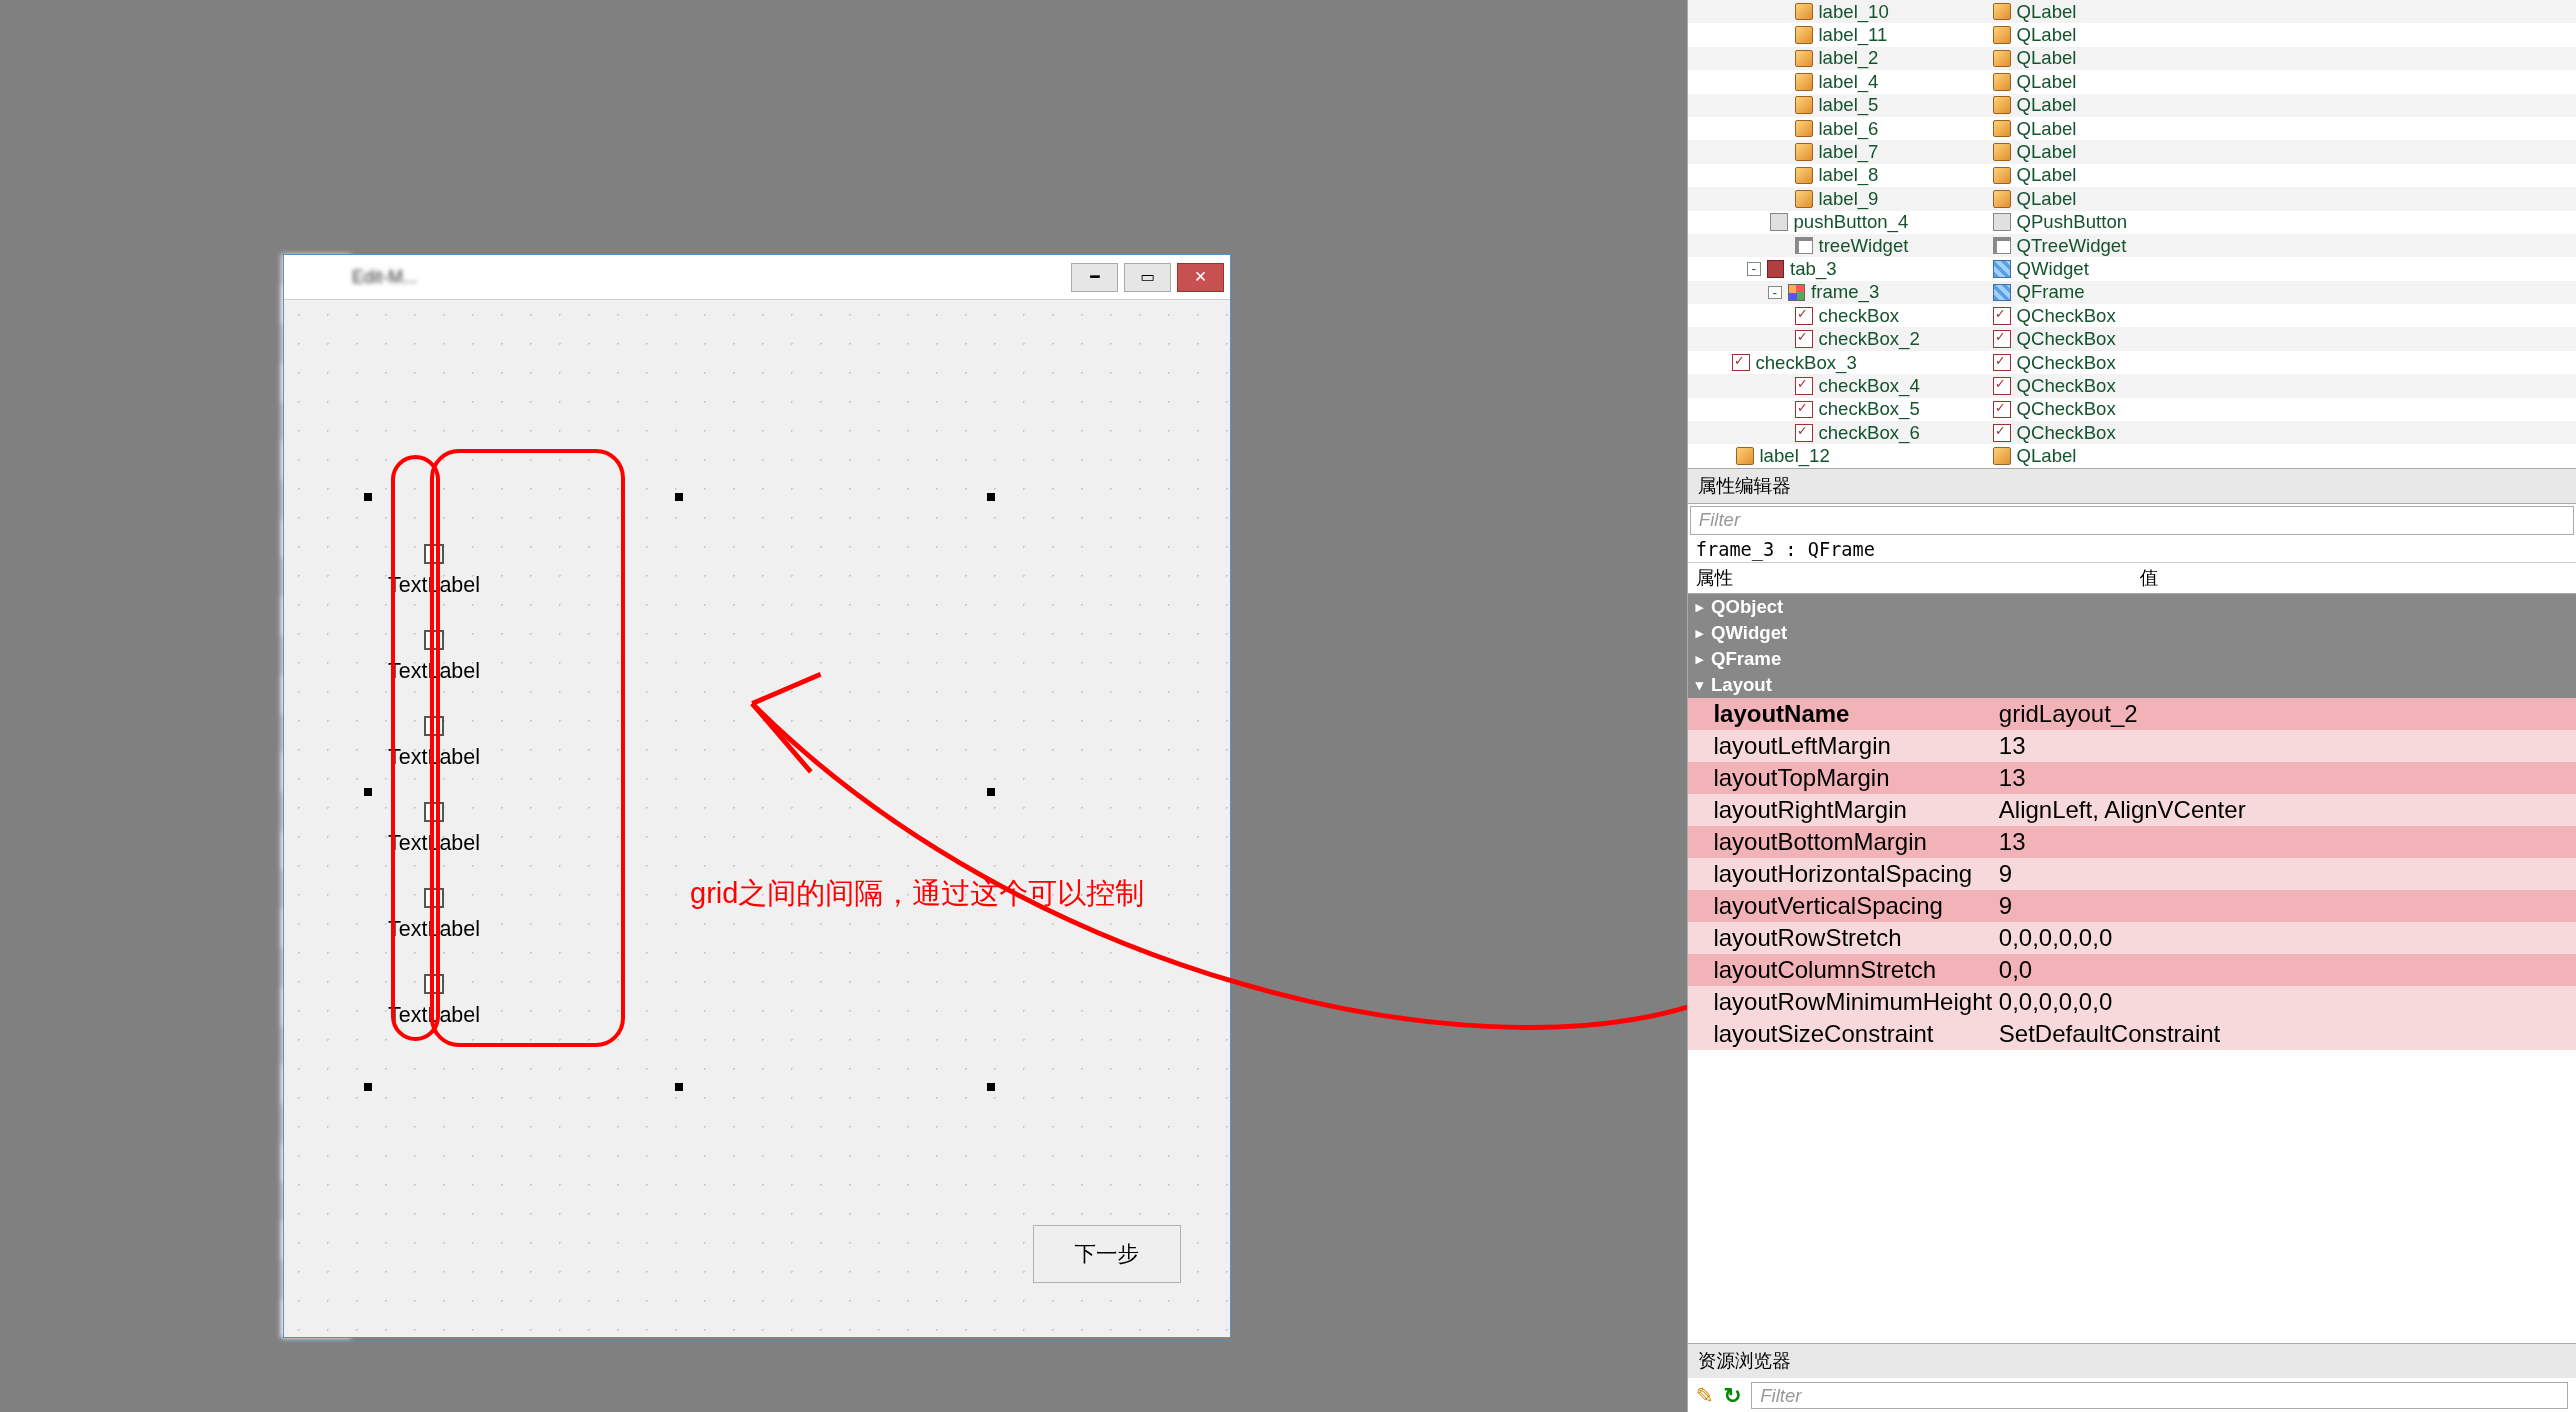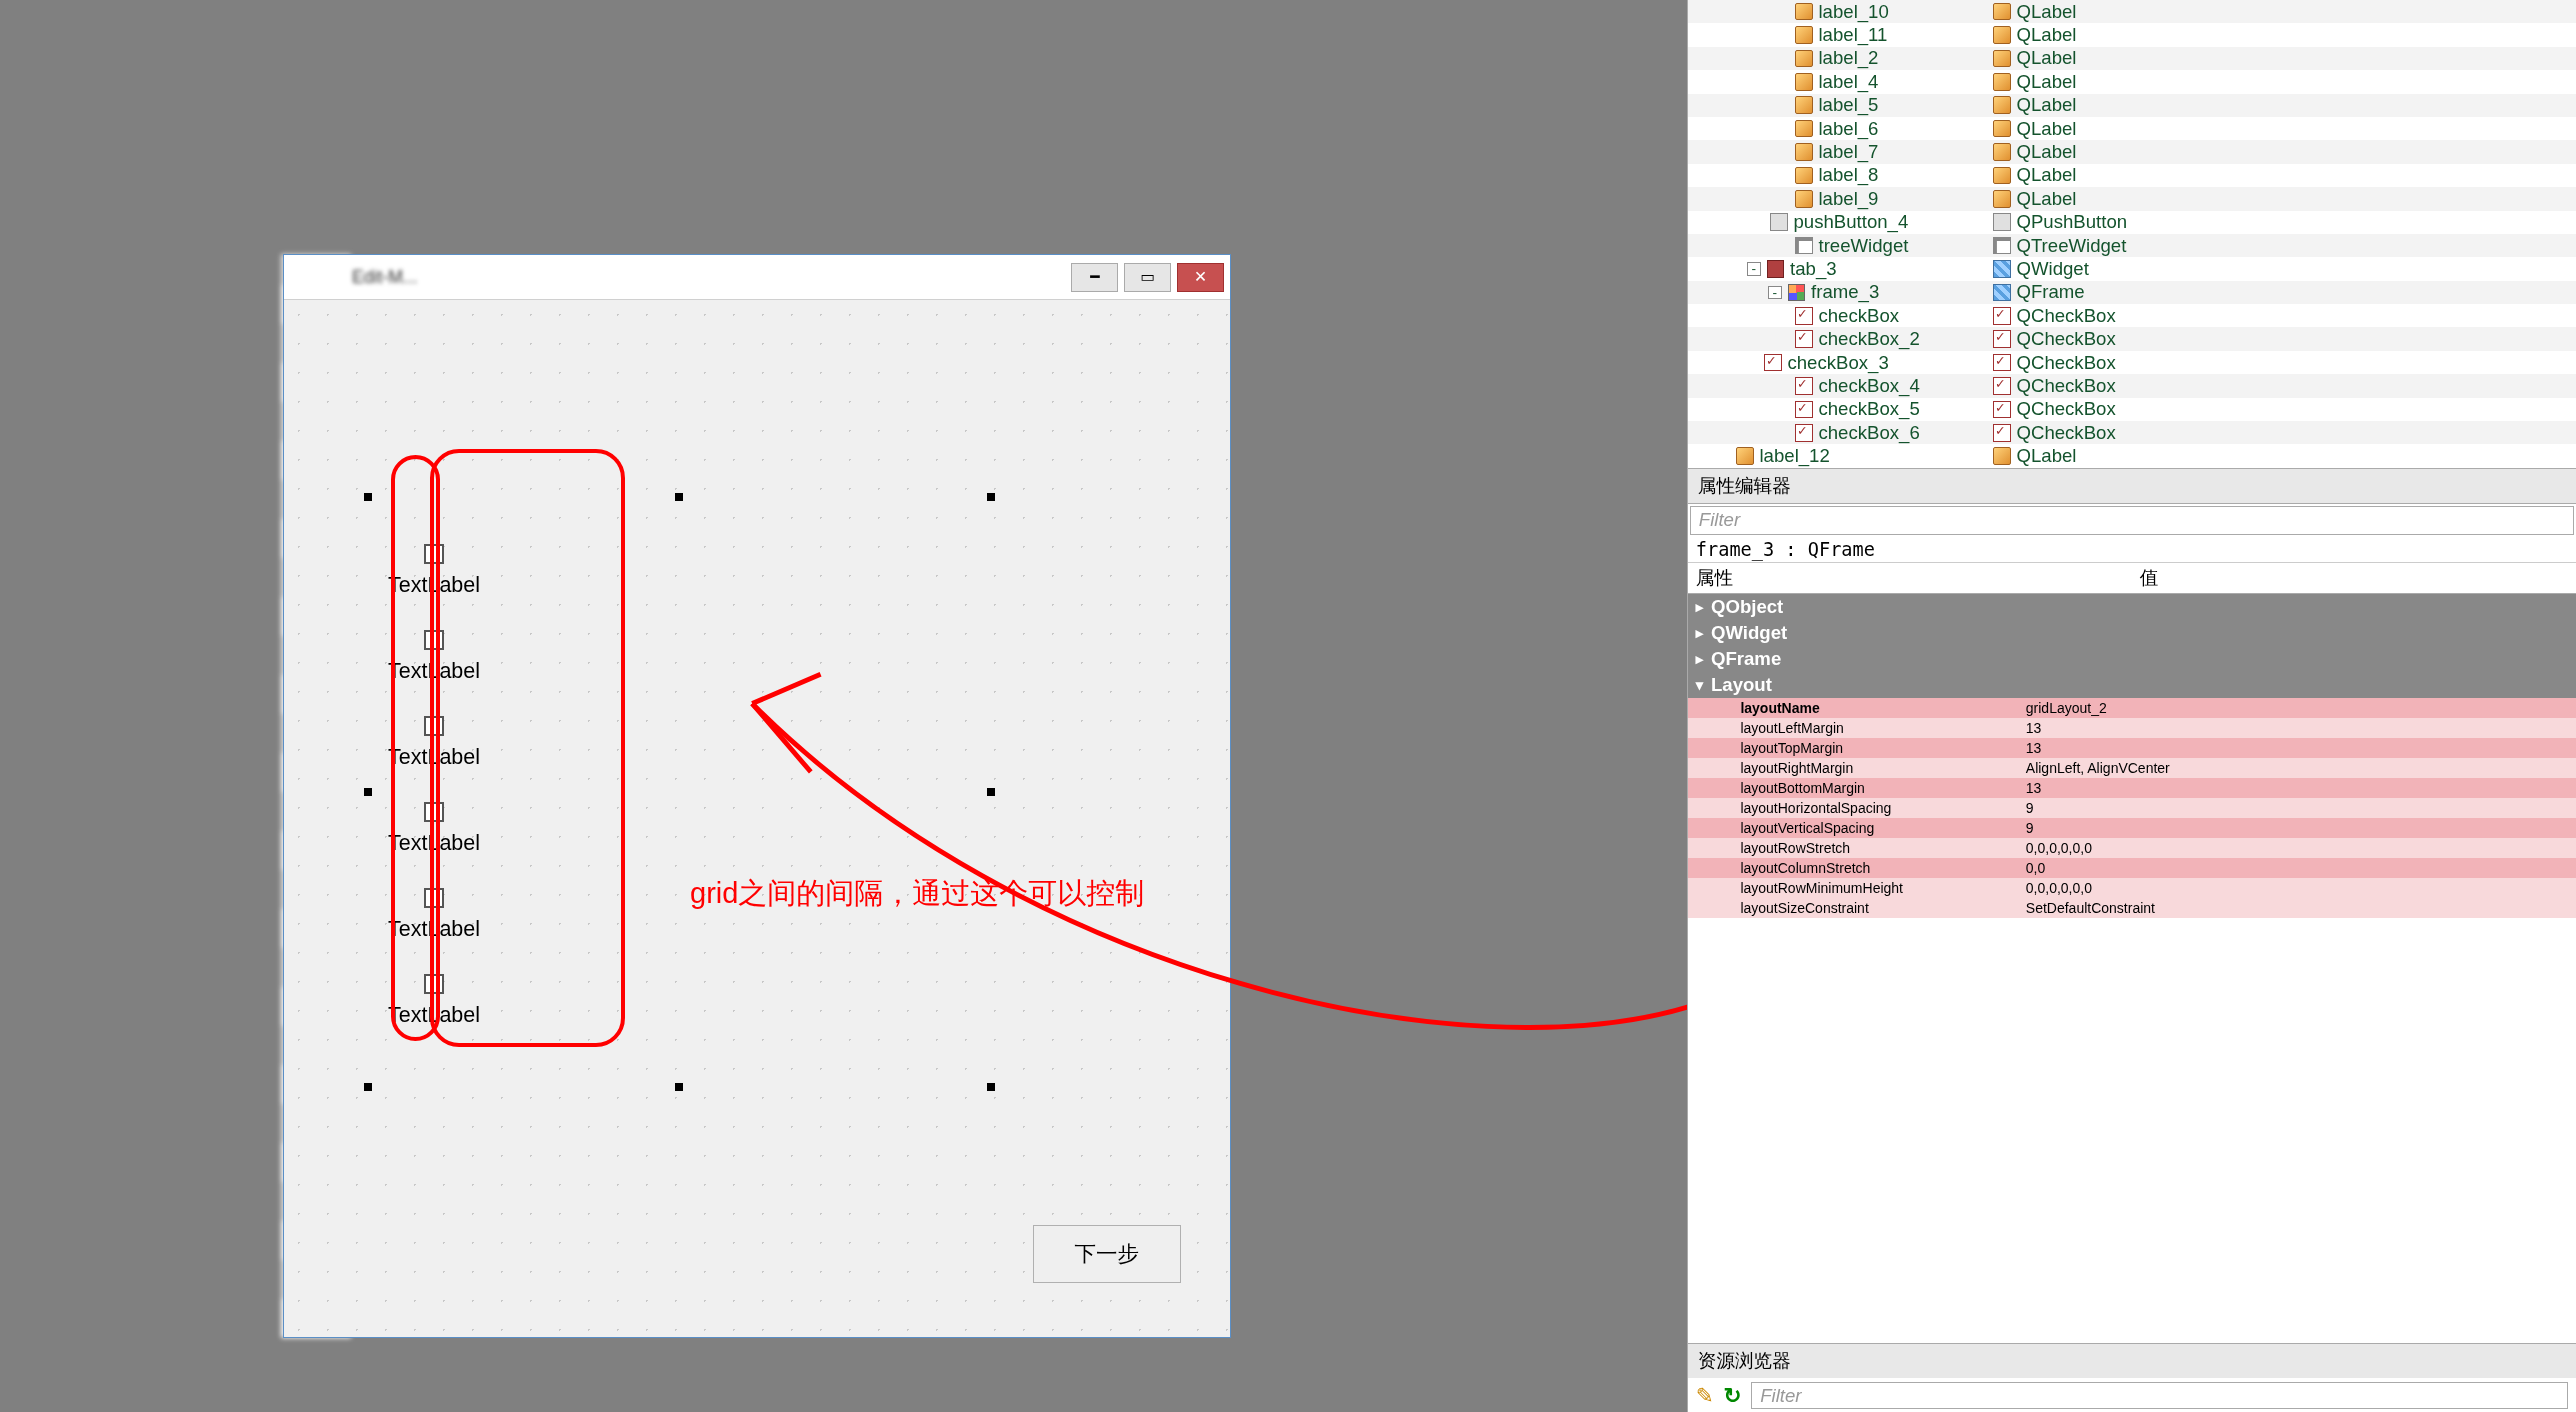--- a/index.html
+++ b/index.html
@@ -95,21 +95,21 @@
   .ico-tab   { background:#b04040; border:1px solid #702020;}
 
   
   .pe-title { background:#e8e8e8; border-top:1px solid #aaa; border-bottom:1px solid #aaa; padding:3.9px 9.8px; font-size:18.6px;}
   .pe-filter { border:1px solid #aaa; height:29px; padding:2px 7.8px; color:#999; font-style:italic; font-size:18.6px; margin:2px;}
   .pe-obj { font-family:monospace; font-size:18.6px; padding:2px 7.8px; border-bottom:1px solid #ccc;}
   .pe-head { display:flex; background:#fff; border-bottom:1px solid #aaa;}
   .pe-head div { flex:1; padding:2px 7.8px; font-size:18.6px;}
   .grp-row { background:#888; color:#fff; padding:2px 7.8px; display:flex; align-items:center; font-size:18.6px; font-weight:bold;}
   .grp-row .chev { margin-right:7.8px; font-size:14.7px;}
-  .prop { display:flex; font-size:14px;padding-left:27px;}
+  .prop { display:flex; font-size:24px;}
   .prop .k { width:303px; padding:2px 7.8px 2px 25.4px;}
   .prop .v { flex:1; padding:2px 7.8px;}
   .pink-dark { background:#f2b3b8;}
   .pink-dark.bold .k{ font-weight:bold;}
   .pink-light{ background:#f8d9db;}
   .pe-fill { flex:1; background:#fff;}
 
   .res-title { background:#e8e8e8; border-top:1px solid #aaa; padding:3.9px 9.8px; font-size:18.6px;}
   .res-bar { display:flex; align-items:center; gap:9.8px; padding:3.9px 7.8px;}
   .res-filter { flex:1; border:1px solid #aaa; height:27px; color:#999; font-style:italic; padding:2px 7.8px; font-size:18.6px;}
@@ -334,21 +334,21 @@
         <span class="tree-name" style="padding-left:107px">
           <span class="icon ico-check"></span>
           <span>checkBox_2</span>
         </span>
         <span class="tree-cls">
           <span class="icon ico-check"></span>
           <span>QCheckBox</span>
         </span>
       </div>
       <div class="tree-row">
-        <span class="tree-name" style="padding-left:76px">
+        <span class="tree-name" style="padding-left:44px">
           <span class="icon ico-check"></span>
           <span>checkBox_3</span>
         </span>
         <span class="tree-cls">
           <span class="icon ico-check"></span>
           <span>QCheckBox</span>
         </span>
       </div>
       <div class="tree-row alt">
         <span class="tree-name" style="padding-left:107px">

